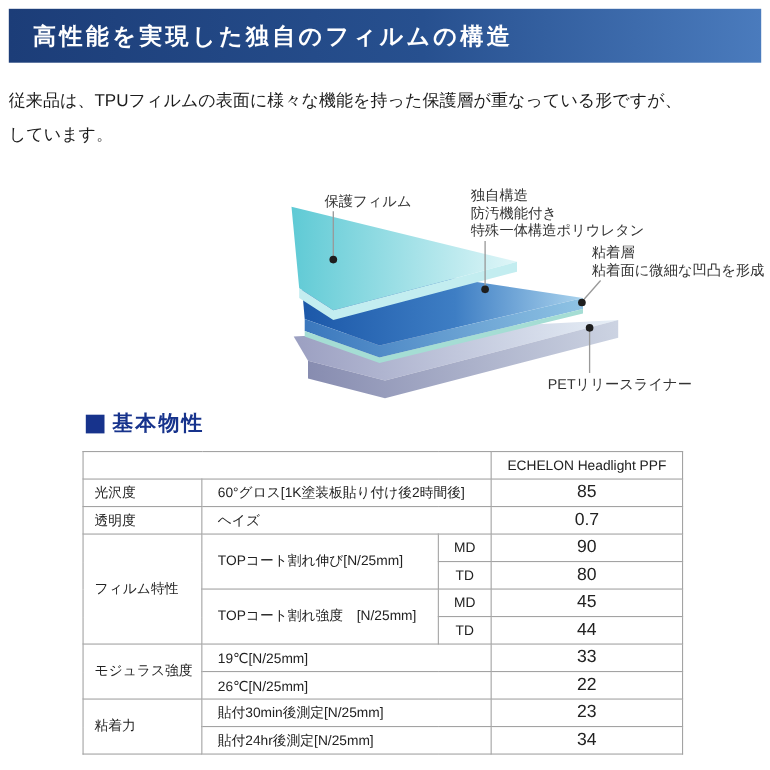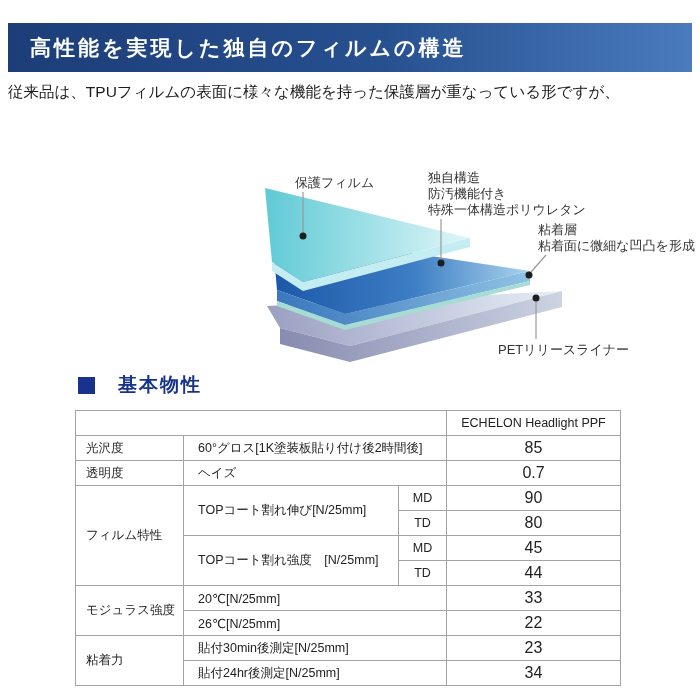--- a/index.html
+++ b/index.html
@@ -4,40 +4,40 @@
 <style>
   html,body{margin:0;padding:0;background:#fff;}
   .page{
     position:relative;width:700px;height:700px;background:#fff;overflow:hidden;
     font-family:"Liberation Sans","DejaVu Sans",sans-serif;color:#1b1b1b;
   }
   
   .title-band{
     position:absolute;left:8px;top:8px;width:684px;height:49px;
     background:linear-gradient(90deg,#1c3d78 0%,#27508f 55%,#4a7bbd 100%);
-    display:flex;align-items:center;margin-top:15px;
+    display:flex;align-items:center;
   }
   .title-band .t{
     color:#ffffff;font-size:21px;font-weight:bold;letter-spacing:3px;
     padding-left:22px;white-space:nowrap;
   }
   
   .intro{
     position:absolute;left:8px;top:76px;width:688px;
     font-size:15.5px;line-height:31px;color:#1c1c1c;
   }
   
   .diagram{position:absolute;left:230px;top:169px;width:470px;height:195px;}
   .diagram svg{display:block;}
   .diagram text{font-size:13px;fill:#333;font-family:"Liberation Sans","DejaVu Sans",sans-serif;}
   .callout-line{stroke:#999;stroke-width:1.2;fill:none;}
   .callout-dot{fill:#1e1e1e;}
   
   .section-heading{
-    position:absolute;left:78px;top:372px;display:flex;align-items:center;gap:23px;
+    position:absolute;left:78px;top:372px;display:flex;align-items:center;gap:7px;
   }
   .section-heading .sq{width:17px;height:17px;background:#17338c;}
   .section-heading .txt{color:#17338c;font-size:19px;font-weight:bold;letter-spacing:2px;}
   
   .table-wrap{position:absolute;left:75px;top:410px;}
   table.spec{border-collapse:collapse;table-layout:fixed;width:545px;border:1px solid #8f8f8f;padding-left:41px;}
   table.spec td,table.spec th{
     border:1px solid #a3a3a3;font-size:12.5px;font-weight:normal;color:#222;
     padding:0 0 0 0;vertical-align:middle;background:#fff;
   }
@@ -60,20 +60,21 @@
 <body>
 
 <div class="page">
 
   <div class="title-band">
     <span class="t">高性能を実現した独自のフィルムの構造</span>
   </div>
 
   <div class="intro">
     <div>従来品は、TPUフィルムの表面に様々な機能を持った保護層が重なっている形ですが、</div>
+    <div>しています。</div>
   </div>
 
   <div class="diagram">
     <svg width="470" height="195" viewBox="230 175 470 195">
       <defs>
         <linearGradient id="gGray" gradientUnits="userSpaceOnUse" x1="267" y1="330" x2="562" y2="305">
           <stop offset="0" stop-color="#9b9fc1"></stop>
           <stop offset="1" stop-color="#e7eff7"></stop>
         </linearGradient>
         <linearGradient id="gGrayFront" gradientUnits="userSpaceOnUse" x1="280" y1="350" x2="562" y2="310">
@@ -182,21 +183,21 @@
         <td class="test" rowspan="2">TOPコート割れ強度　[N/25mm]</td>
         <td class="dir">MD</td>
         <td class="val">45</td>
       </tr>
       <tr>
         <td class="dir">TD</td>
         <td class="val">44</td>
       </tr>
       <tr>
         <td class="cat" rowspan="2">モジュラス強度</td>
-        <td class="test" colspan="2">20℃[N/25mm]</td>
+        <td class="test" colspan="2">19℃[N/25mm]</td>
         <td class="val">33</td>
       </tr>
       <tr>
         <td class="test" colspan="2">26℃[N/25mm]</td>
         <td class="val">22</td>
       </tr>
       <tr>
         <td class="cat" rowspan="2">粘着力</td>
         <td class="test" colspan="2">貼付30min後測定[N/25mm]</td>
         <td class="val">23</td>

